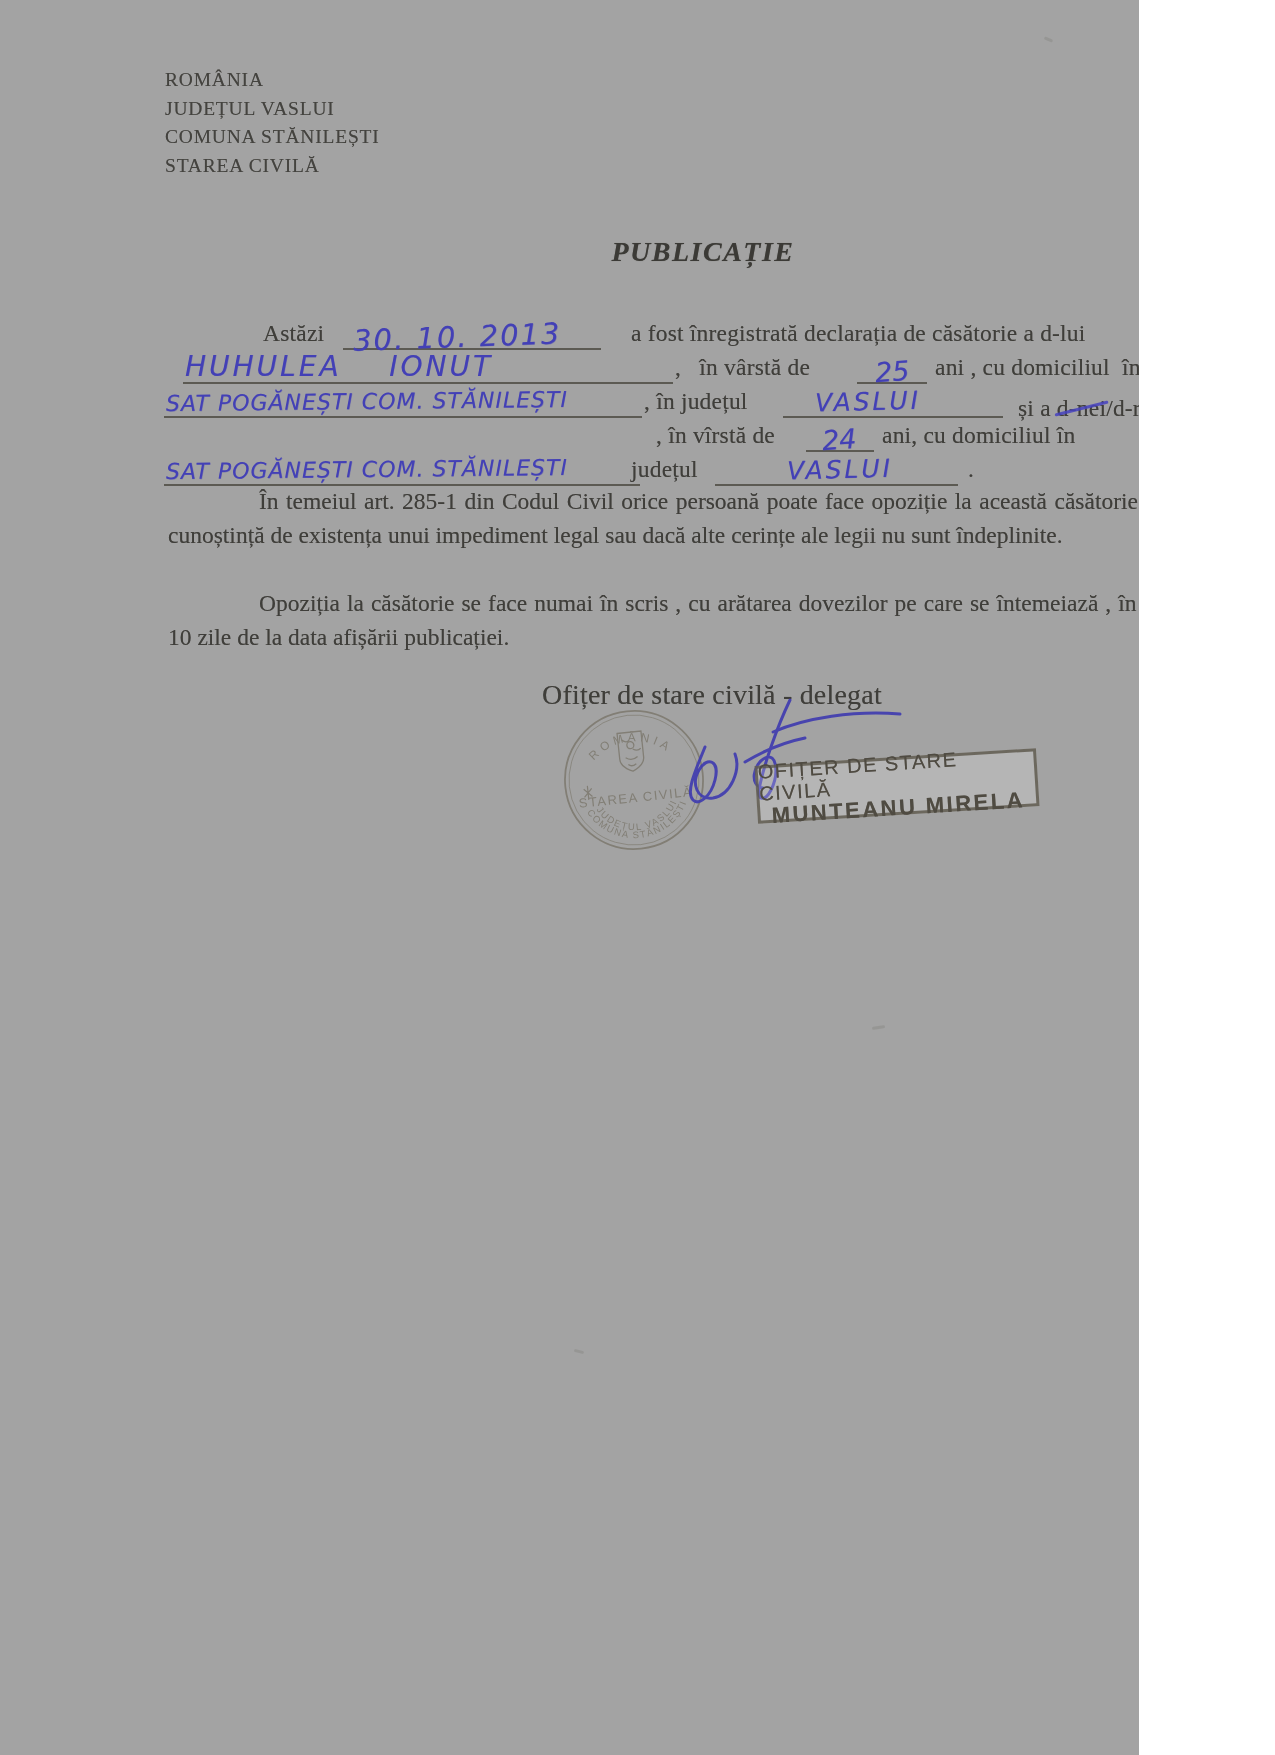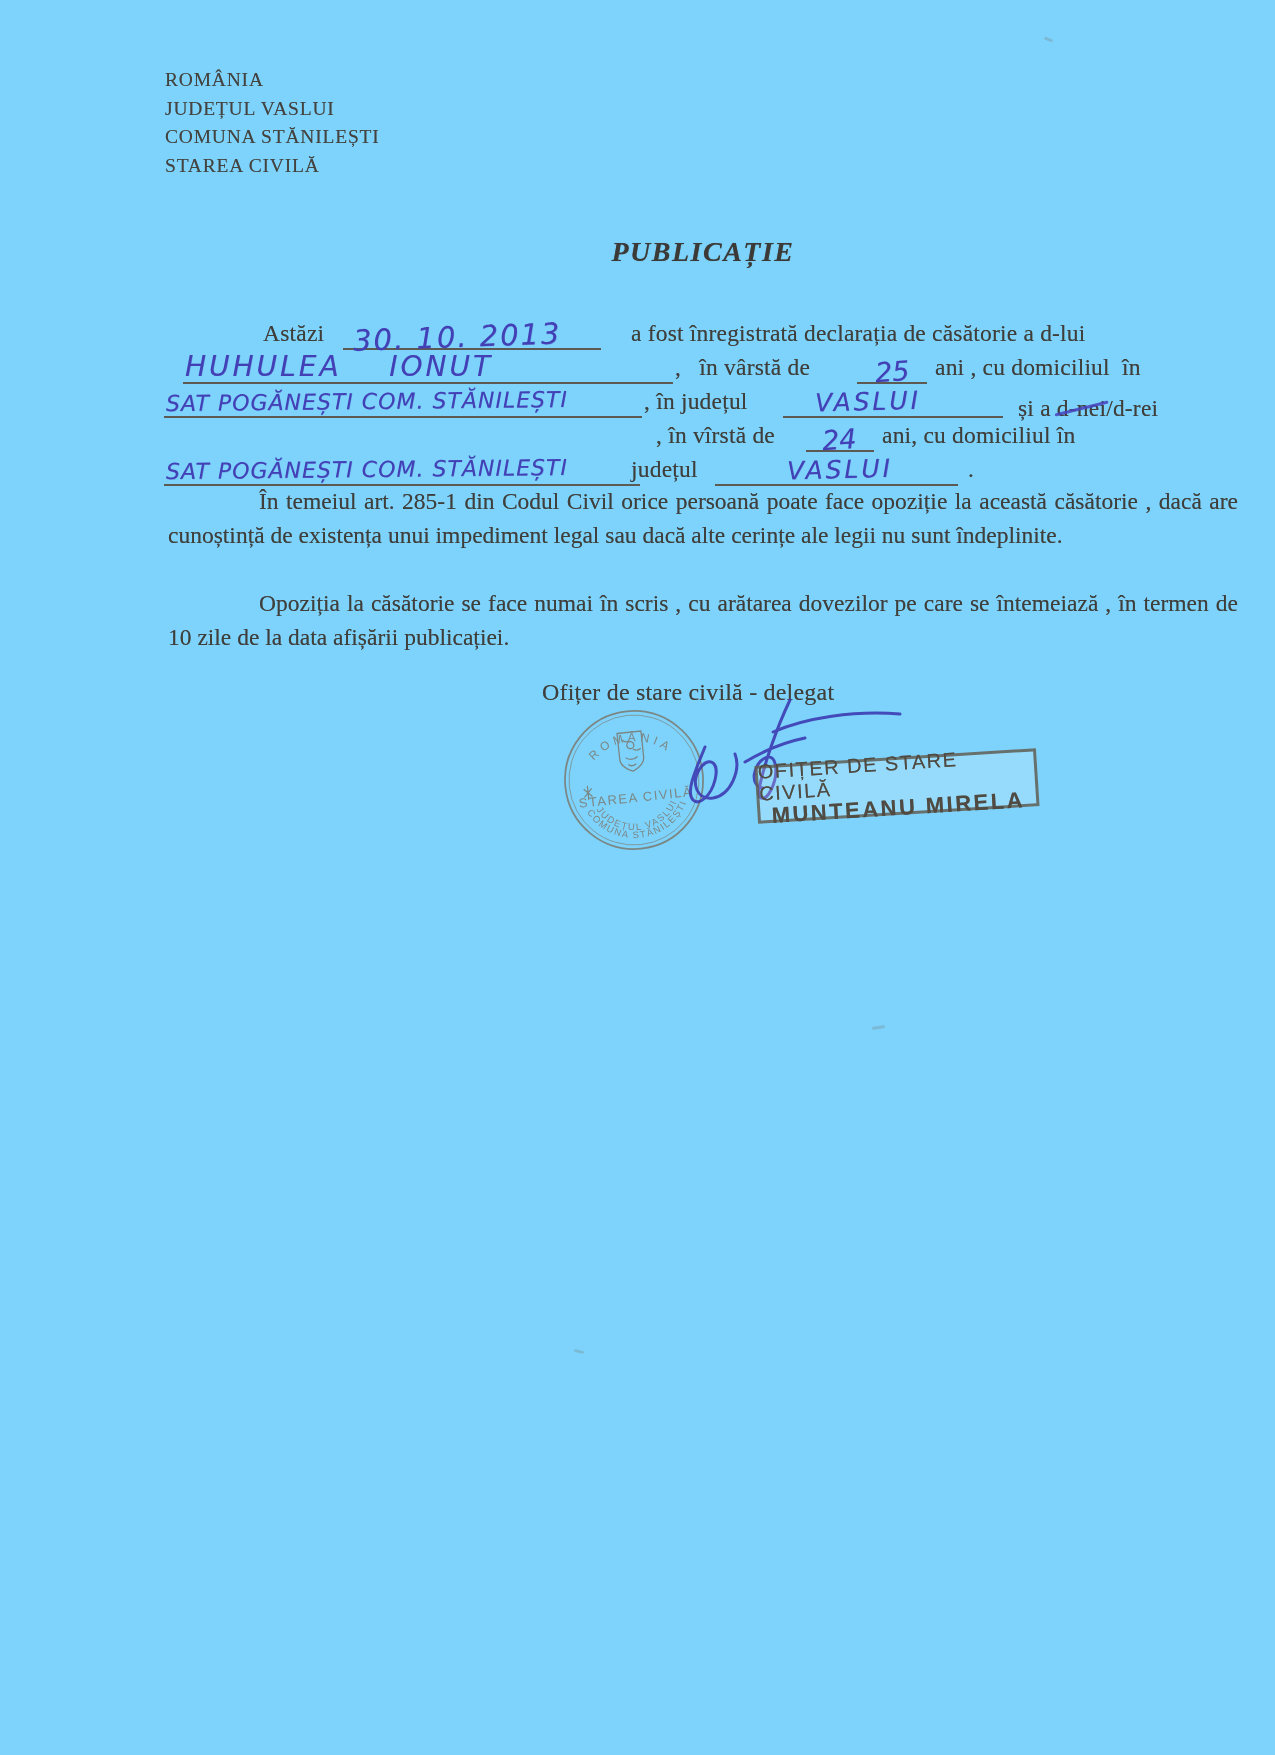--- a/index.html
+++ b/index.html
@@ -1,16 +1,16 @@
 <!DOCTYPE html>
 <html><head>
 <meta charset="utf-8">
 <style>
   html,body{margin:0;padding:0;background:#ffffff;}
-  .page{position:relative;width:1275px;height:1755px;background:#7dd3fc;overflow:hidden;
+  .page{position:relative;width:1139px;height:1755px;background:#a3a3a3;overflow:hidden;
         font-family:"Liberation Serif",serif;}
   
   .print{position:absolute;font-family:"Liberation Serif",serif;font-size:23.5px;
          color:#3f3e3a;white-space:pre;letter-spacing:.2px;
          text-shadow:0 0 .6px rgba(70,68,62,.55);}
   .letterhead{position:absolute;left:165px;top:66px;}
   .letterhead div{font-size:19.5px;line-height:28.5px;letter-spacing:.8px;color:#44433f;
          text-shadow:0 0 .6px rgba(70,68,62,.5);}
   .doc-title{position:absolute;left:0;top:236px;width:1406px;text-align:center;
          font-size:28px;font-weight:bold;font-style:italic;letter-spacing:1.5px;color:#3b3a36;
@@ -25,21 +25,21 @@
   .hand.addr{font-size:22px;letter-spacing:1px;bottom:3px;transform:rotate(-.6deg);}
   .hand.num{font-size:27px;bottom:-3px;transform:rotate(-4deg);}
   .hand.county{font-size:25px;letter-spacing:3px;bottom:2px;transform:rotate(-1.5deg);}
   .hand.date{font-size:29px;letter-spacing:2px;bottom:-4px;transform:rotate(-2deg);}
   .struck{position:relative;}
   .struck::after{content:"";position:absolute;left:-3px;right:-3px;top:48%;height:2.5px;
         background:#4742c0;border-radius:2px;transform:rotate(-14deg);opacity:.85;}
   .para{position:absolute;left:168px;width:1070px;font-size:23.5px;line-height:34px;
         color:#3f3e3a;text-align:justify;text-indent:91px;
         text-shadow:0 0 .6px rgba(70,68,62,.55);}
-  .officer-label{position:absolute;left:542px;top:679px;font-size:24px;}
+  .officer-label{position:absolute;left:542px;top:679px;font-size:28px;}
   
   .round-stamp{position:absolute;left:563px;top:709px;width:142px;height:142px;
         transform:rotate(-6deg);opacity:.82;}
   .round-stamp text{font-family:"Liberation Sans",sans-serif;fill:#7b776c;}
   
   .name-stamp{position:absolute;left:756px;top:757px;width:276px;height:52px;
         border:3px solid rgba(90,85,73,.8);transform:rotate(-3.6deg);
         display:flex;flex-direction:column;align-items:center;justify-content:center;
         font-family:"Liberation Sans",sans-serif;color:#4f4b42;background:rgba(255,255,255,.2);}
   .name-stamp .l1{font-size:20px;letter-spacing:1.5px;line-height:22px;

